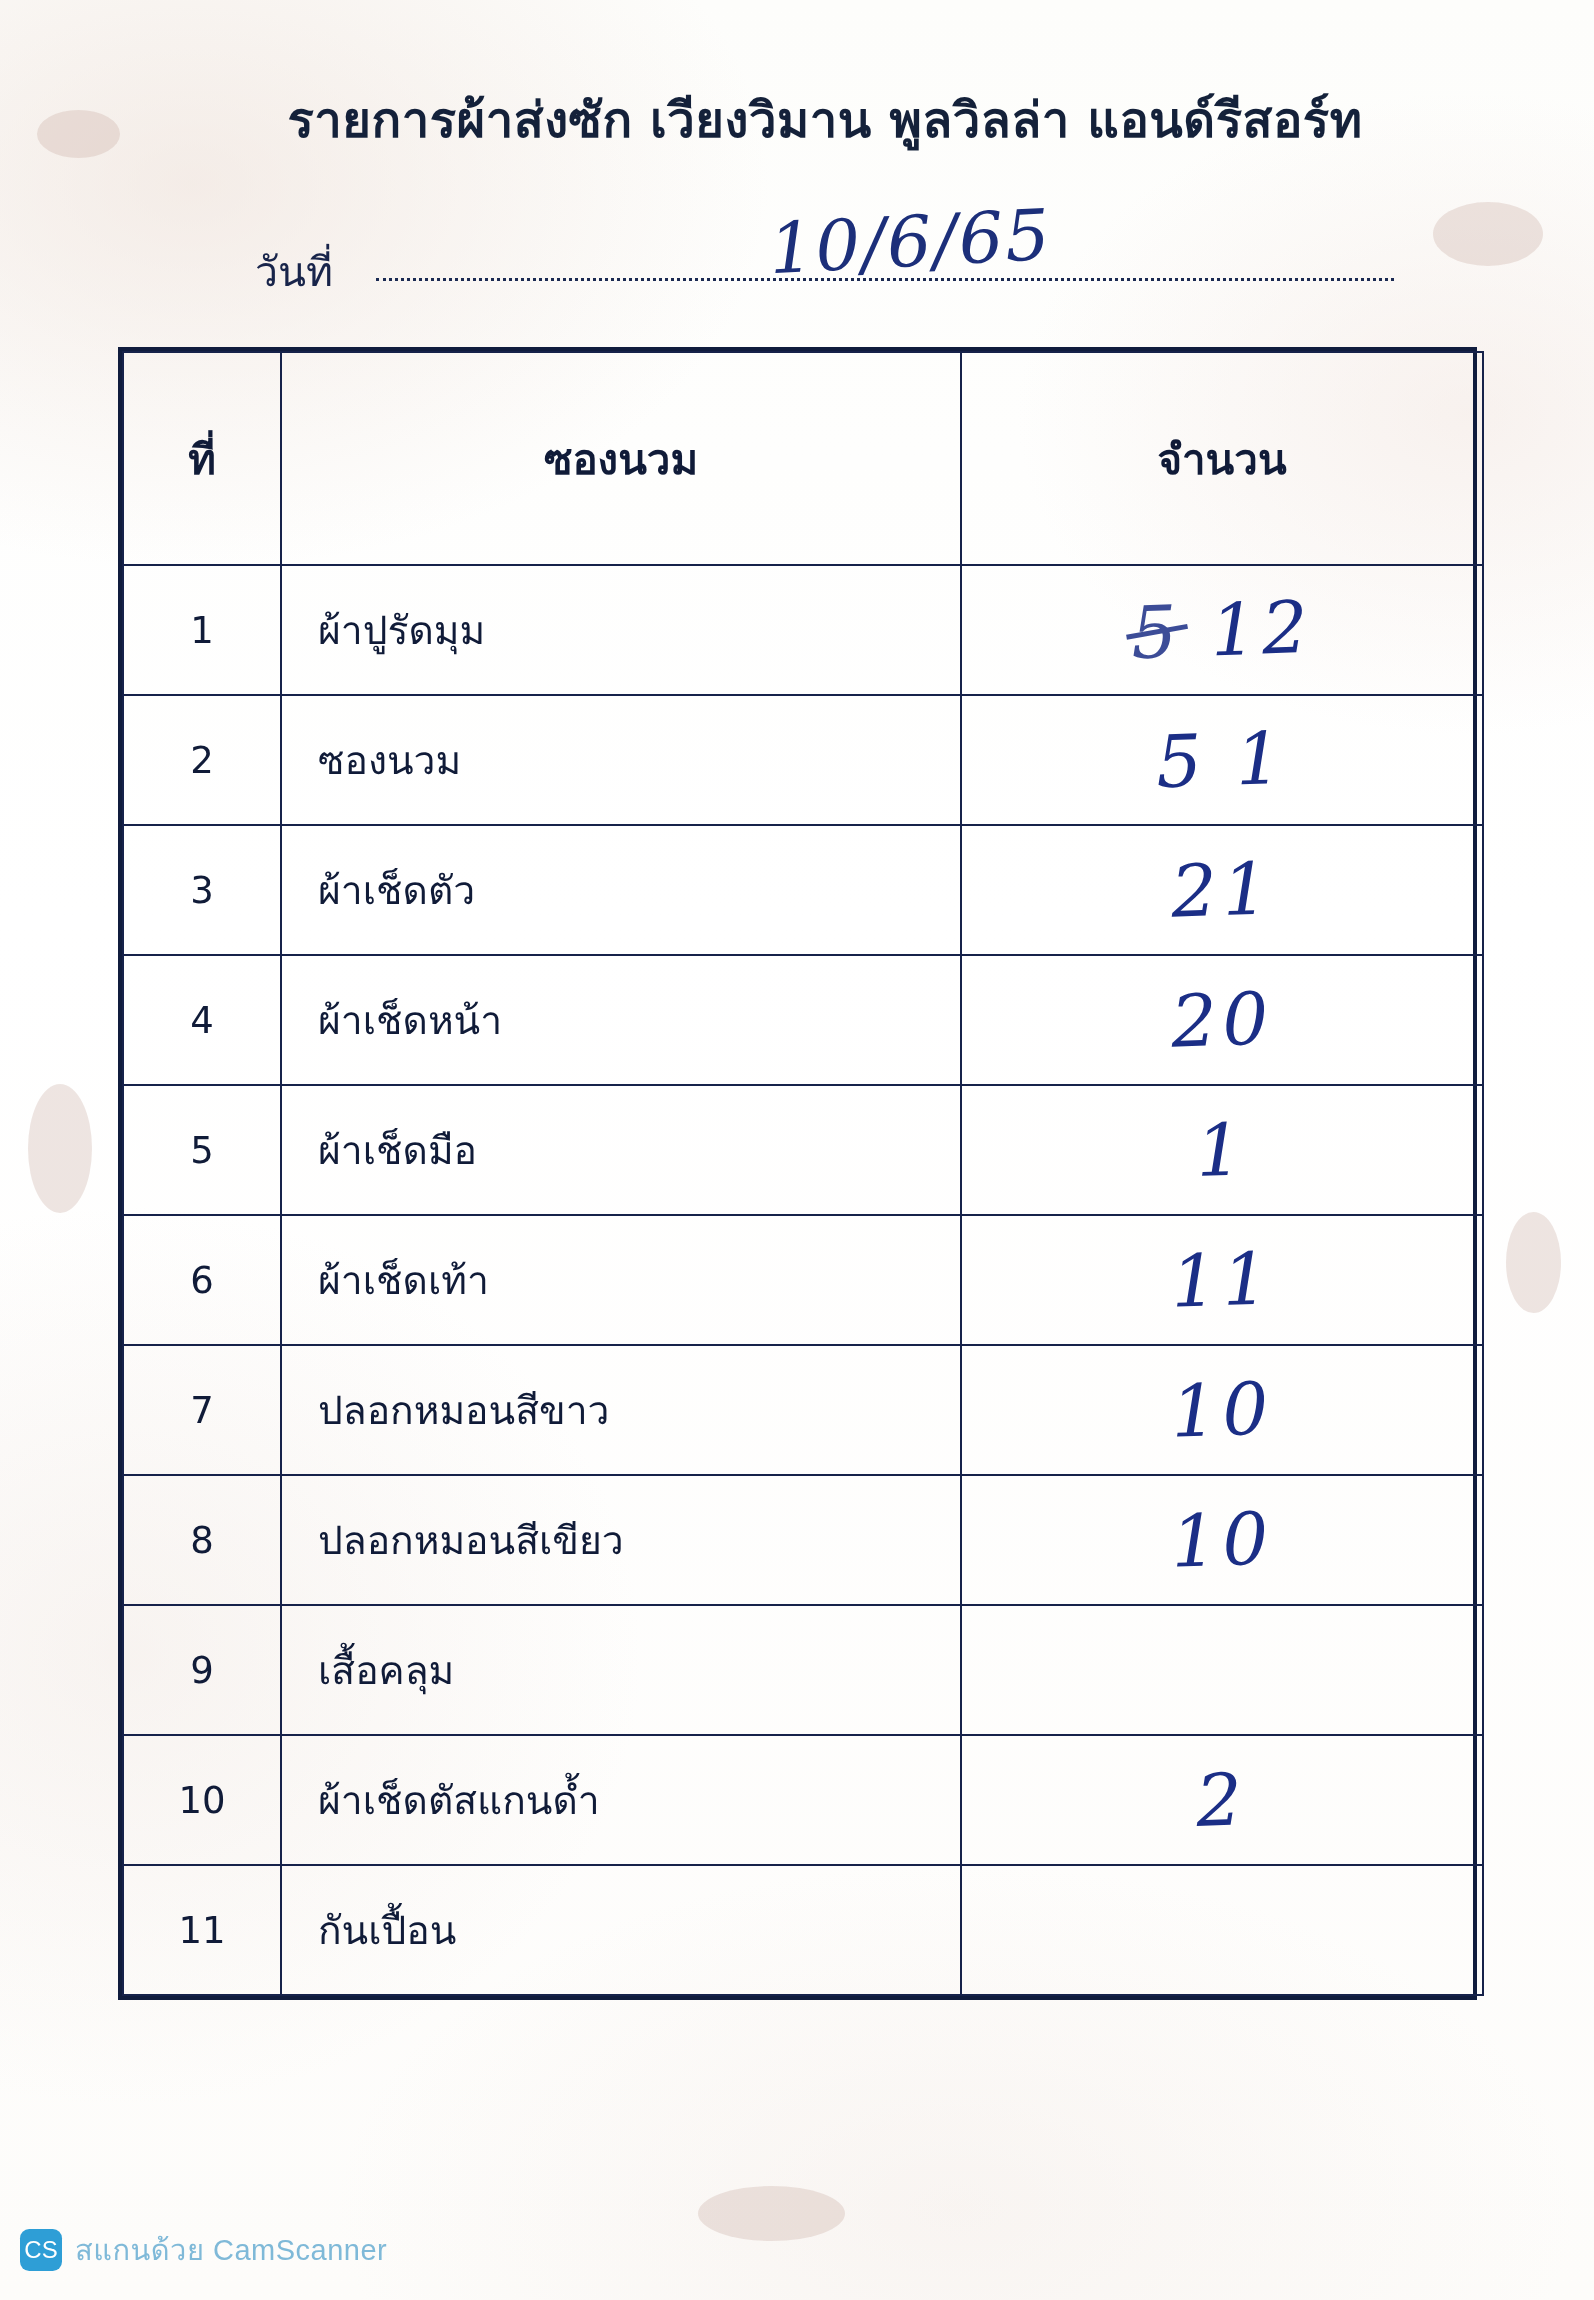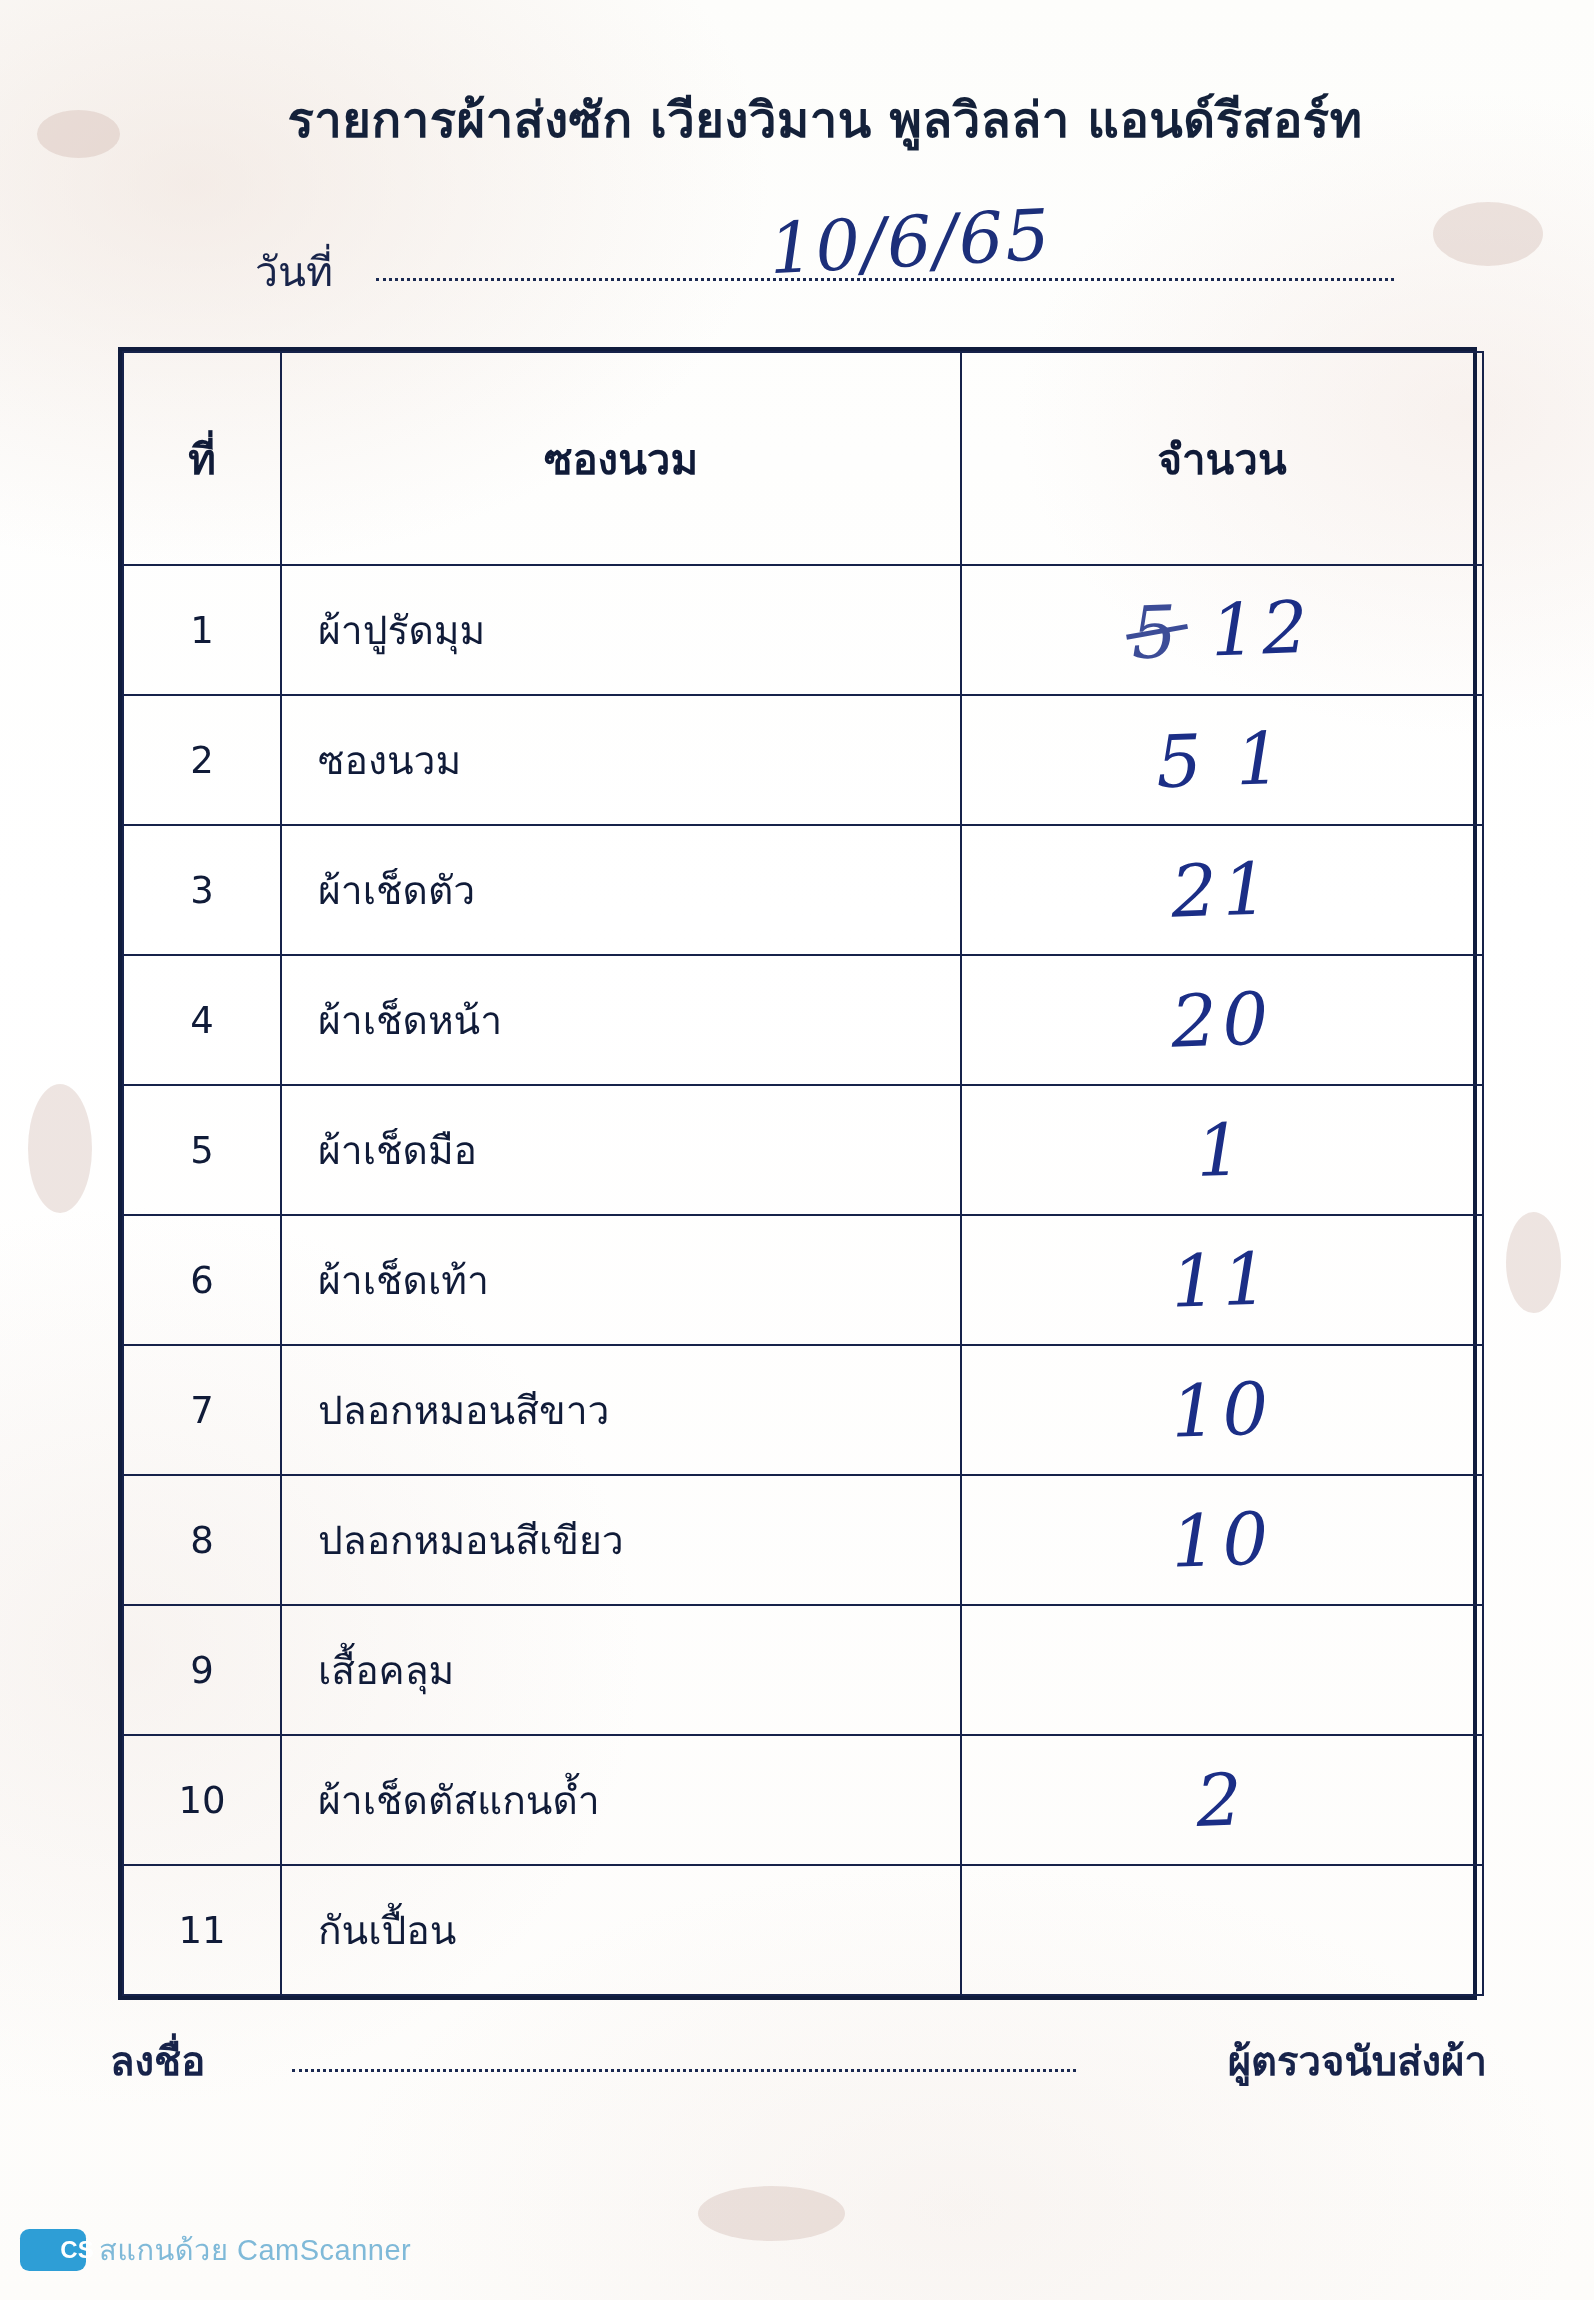--- a/index.html
+++ b/index.html
@@ -194,32 +194,31 @@
   
   .watermark {
     position: absolute;
     left: 20px;
     bottom: 27.5px;
     display: flex;
     align-items: center;
     gap: 13px;
   }
   .cs-badge {
-    width: 18px;
+    width: 42px;
     height: 42px;
     border-radius: 9.2px;
     background: #2e9ed6;
     color: #ffffff;
     font-size: 24px;
-    font-weight: bold;
+    font-weight: normal;
     display: flex;
     align-items: center;
     justify-content: center;
     font-family: "Liberation Sans", sans-serif;
-    padding-left: 48px;
   }
   .cs-text {
     font-size: 29px;
     color: #7fb9d8;
     font-family: "Liberation Sans", sans-serif;
     letter-spacing: 0.5px;
   }
 
   
   .speck {
@@ -338,25 +337,20 @@
           <td class="cell-no">11</td>
           <td class="cell-item">กันเปื้อน</td>
           <td class="cell-qty">
             <span class="hand"></span>
           </td>
         </tr>
       </tbody>
     </table>
   </div>
 
-  <div class="sign-row">
-    <span class="sign-left">ลงชื่อ</span>
-    <span class="sign-dots"></span>
-    <span class="sign-right">ผู้ตรวจนับส่งผ้า</span>
-  </div>
 
   <div class="watermark">
     <span class="cs-badge">CS</span>
     <span class="cs-text">สแกนด้วย CamScanner</span>
   </div>
 
 </div>
 
 
 </body></html>

